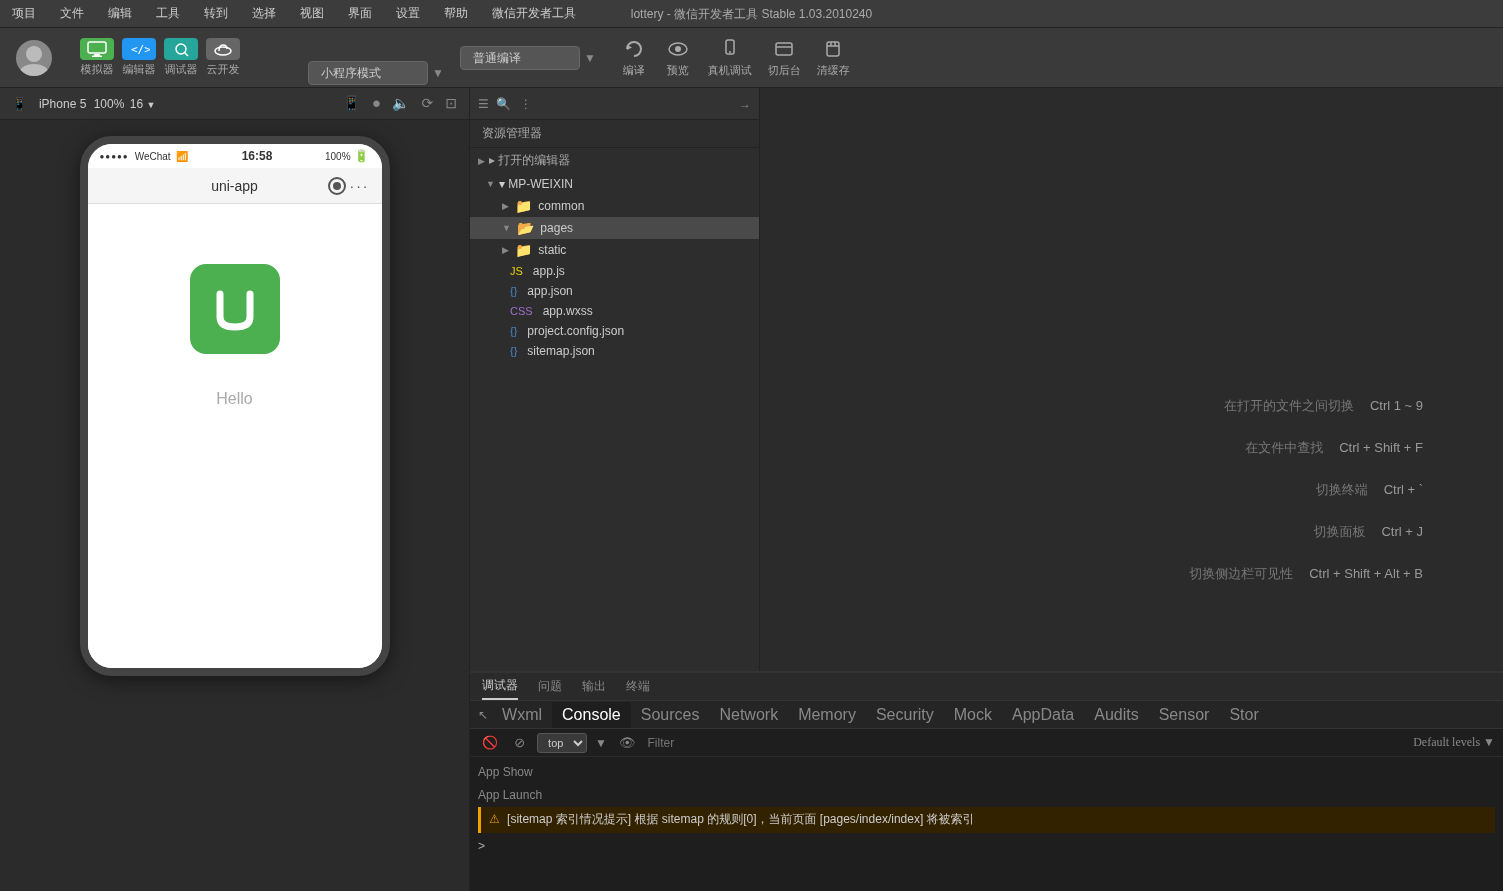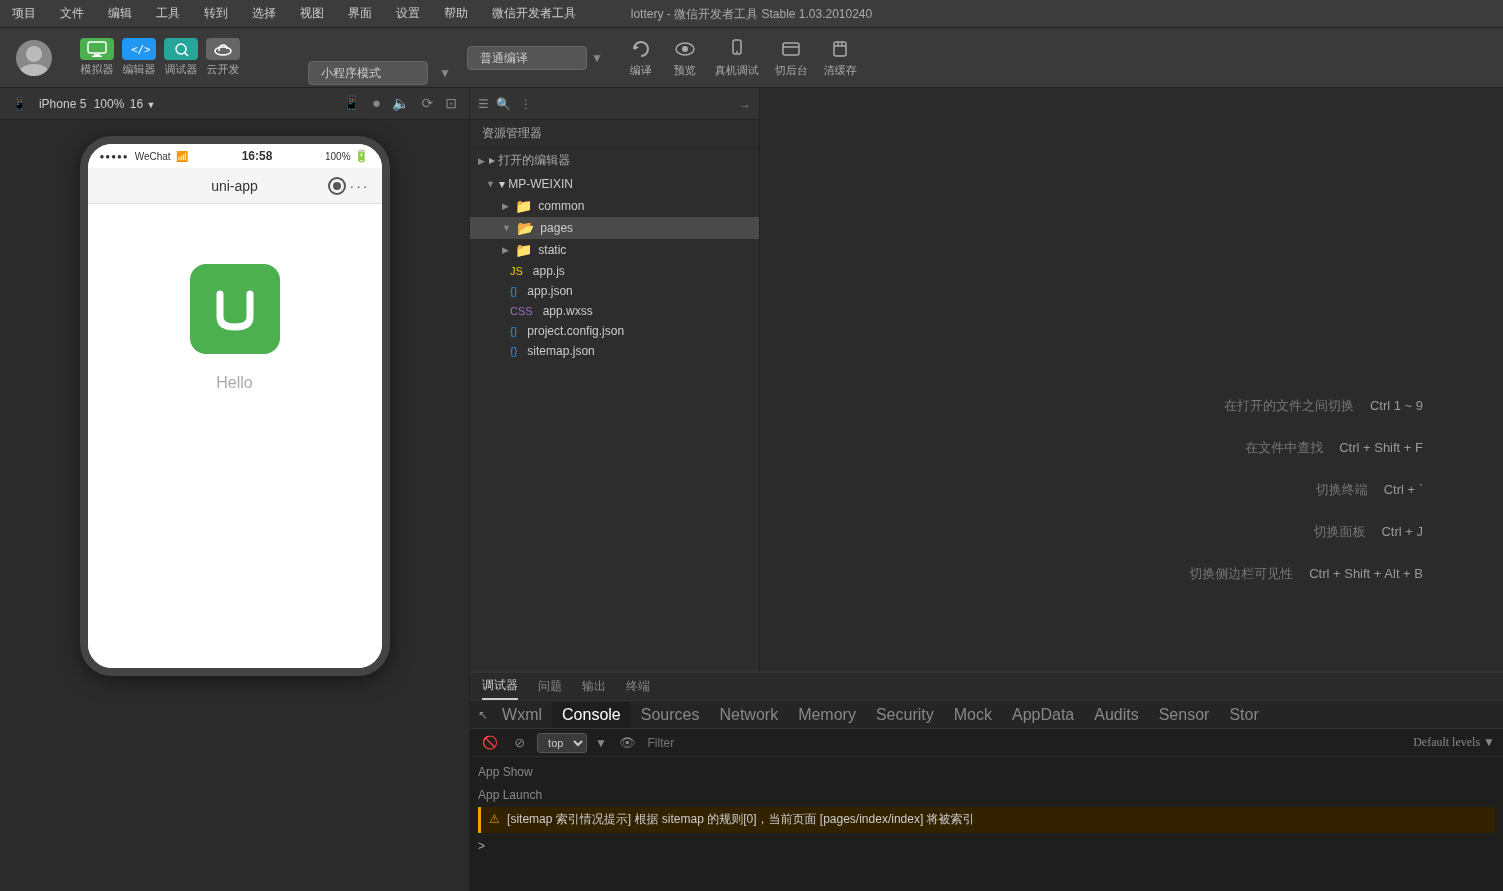--- a/index.html
+++ b/index.html
@@ -262,20 +262,21 @@
       background: #4caf50;
       border-radius: 16px;
       display: flex;
       align-items: center;
       justify-content: center;
       margin-bottom: 20px;
     }
     #hello-text {
       color: #aaa;
       font-size: 16px;
+      margin-top: 16px;
     }
 
     
     #explorer-panel {
       width: 290px;
       background: #2d2d2d;
       display: flex;
       flex-direction: column;
       border-right: 1px solid #222;
     }
@@ -562,21 +563,21 @@
   <div class="toolbar-btn-group">
     <div class="toolbar-icon-btn gray">
       <svg width="22" height="16" viewBox="0 0 22 16">
           <ellipse cx="11" cy="10" rx="8" ry="4" fill="none" stroke="white" stroke-width="1.5"></ellipse>
           <path d="M7 10 Q7 4 11 4 Q15 4 15 8" fill="none" stroke="white" stroke-width="1.5"></path>
         </svg>
     </div>
     <span class="toolbar-label">云开发</span>
   </div>
 
-  <div style="margin-left:20px; display:flex; align-items:center; gap:11px;margin-top:31px;">
+  <div style="margin-left:20px; display:flex; align-items:center; gap:4px;margin-top:31px;">
     <select id="mode-selector">
       <option>小程序模式</option>
       <option>插件模式</option>
     </select>
     <span style="color:#888;">▼</span>
   </div>
 
   <div style="display:flex; align-items:center; gap:4px; margin-left:8px;">
     <select id="compile-selector">
       <option>普通编译</option>

